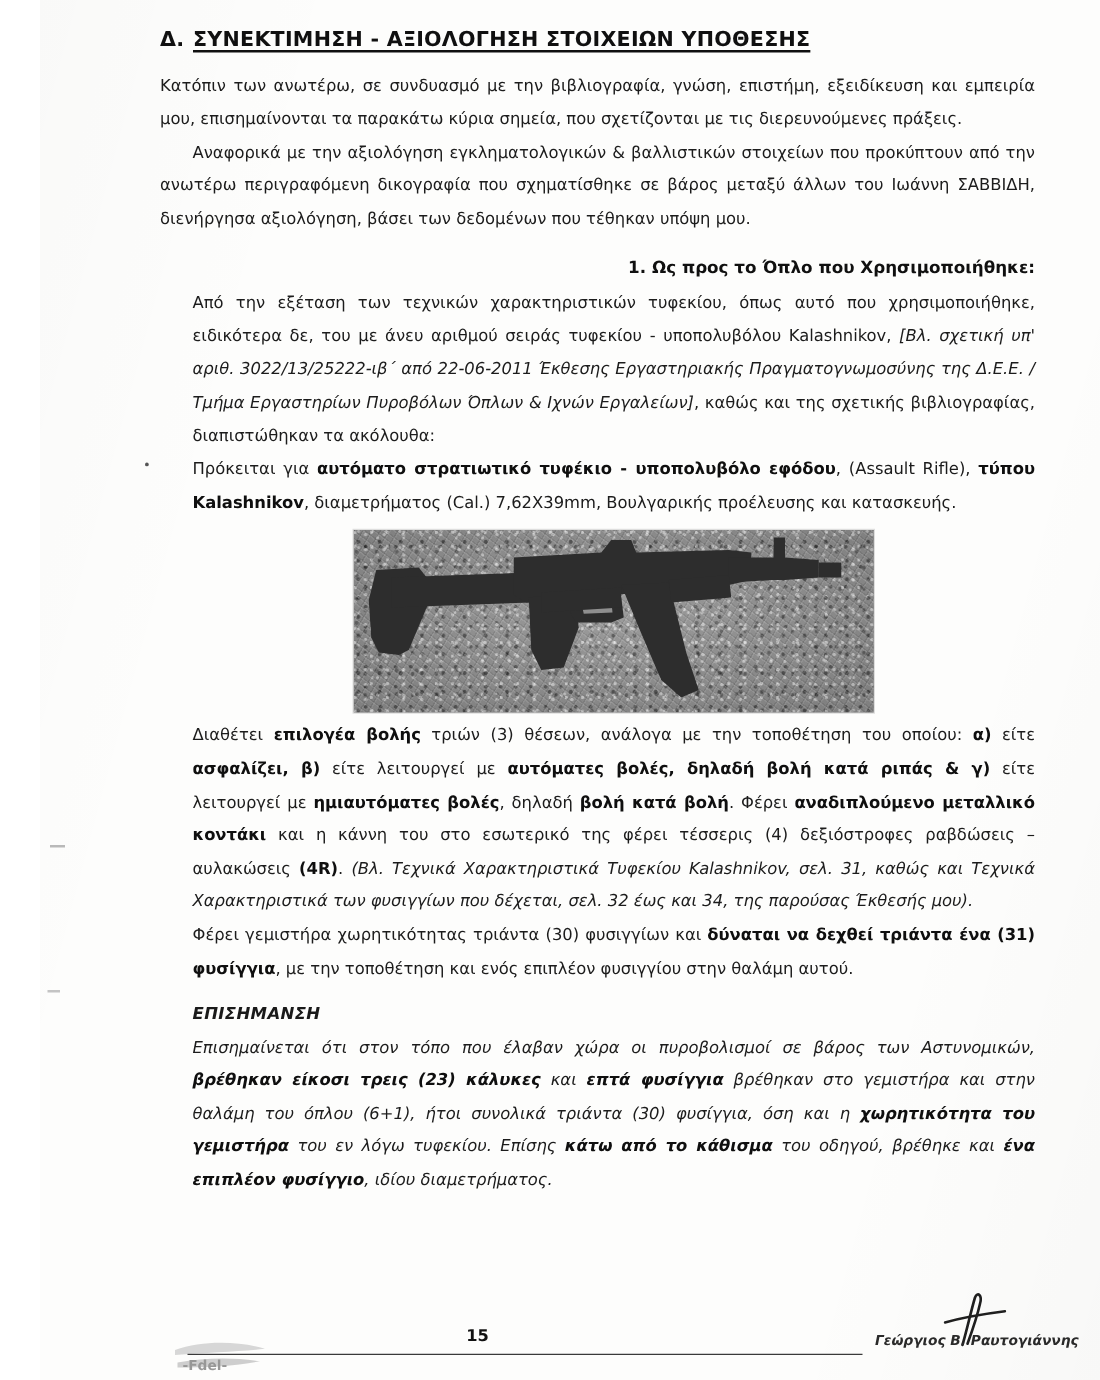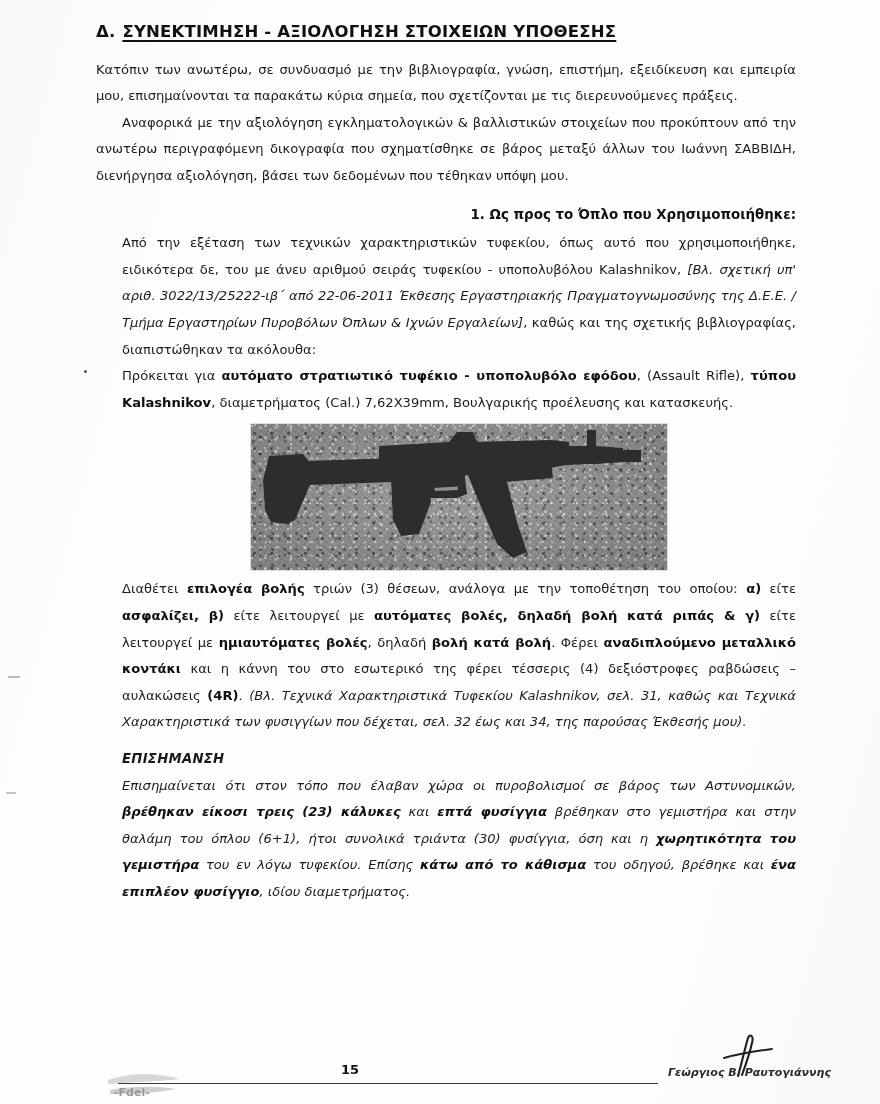--- a/index.html
+++ b/index.html
@@ -16,20 +16,21 @@
     overflow: hidden;
   }
 
   
   .page {
     position: absolute;
     inset: 0;
     background:
       linear-gradient(105deg, rgba(0,0,0,0.016) 0%, rgba(0,0,0,0.0) 22%, rgba(0,0,0,0.0) 78%, rgba(0,0,0,0.02) 100%),
       #fdfdfc;
+    margin-left: 32px;
   }
 
   .content {
     position: absolute;
     left: 96px;
     top: 22px;
     width: 700px;
   }
 
   
@@ -277,20 +278,23 @@
               <path d="M150,50 L214,46 L214,62 L150,66 Z"></path>
             </g>
           </svg>
         </div>
       </div>
 
       <p class="para">
         <span>Διαθέτει </span><b>επιλογέα βολής</b><span> τριών (3) θέσεων, ανάλογα με την τοποθέτηση του οποίου: </span><b>α)</b><span> είτε </span><b>ασφαλίζει, β)</b><span> είτε λειτουργεί με </span><b>αυτόματες βολές, δηλαδή βολή κατά ριπάς &amp; γ)</b><span> είτε λειτουργεί με </span><b>ημιαυτόματες βολές</b><span>, δηλαδή </span><b>βολή κατά βολή</b><span>. Φέρει </span><b>αναδιπλούμενο μεταλλικό κοντάκι</b><span> και η κάννη του στο εσωτερικό της φέρει τέσσερις (4) δεξιόστροφες ραβδώσεις – αυλακώσεις </span><b>(4R)</b><span>. </span><i>(Βλ. Τεχνικά Χαρακτηριστικά Τυφεκίου Kalashnikov, σελ. 31, καθώς και Τεχνικά Χαρακτηριστικά των φυσιγγίων που δέχεται, σελ. 32 έως και 34, της παρούσας Έκθεσής μου).</i>
       </p>
 
+      <p class="para">
+        <span>Φέρει γεμιστήρα χωρητικότητας τριάντα (30) φυσιγγίων και </span><b>δύναται να δεχθεί τριάντα ένα (31) φυσίγγια</b><span>, με την τοποθέτηση και ενός επιπλέον φυσιγγίου στην θαλάμη αυτού.</span>
+      </p>
 
       <div class="note-title">ΕΠΙΣΗΜΑΝΣΗ</div>
 
       <p class="para" style="font-style:italic">
         <span>Επισημαίνεται ότι στον τόπο που έλαβαν χώρα οι πυροβολισμοί σε βάρος των Αστυνομικών, </span><b>βρέθηκαν είκοσι τρεις (23) κάλυκες</b><span> και </span><b>επτά φυσίγγια</b><span> βρέθηκαν στο γεμιστήρα και στην θαλάμη του όπλου (6+1), ήτοι συνολικά τριάντα (30) φυσίγγια, όση και η </span><b>χωρητικότητα του γεμιστήρα</b><span> του εν λόγω τυφεκίου. Επίσης </span><b>κάτω από το κάθισμα</b><span> του οδηγού, βρέθηκε και </span><b>ένα επιπλέον φυσίγγιο</b><span>, ιδίου διαμετρήματος.</span>
       </p>
 
     </div>
   </div>
 

